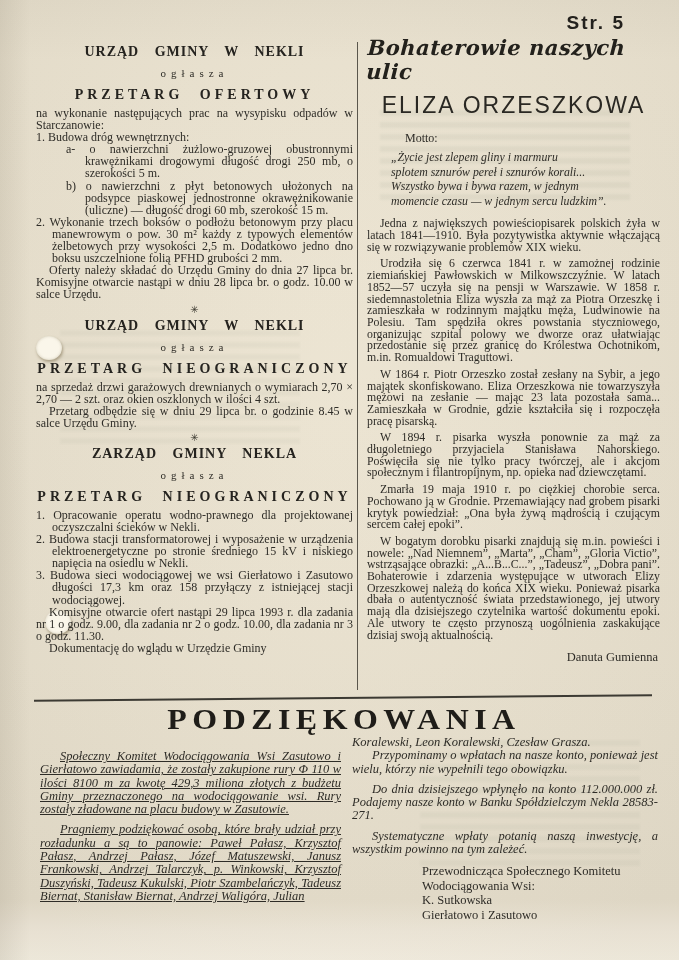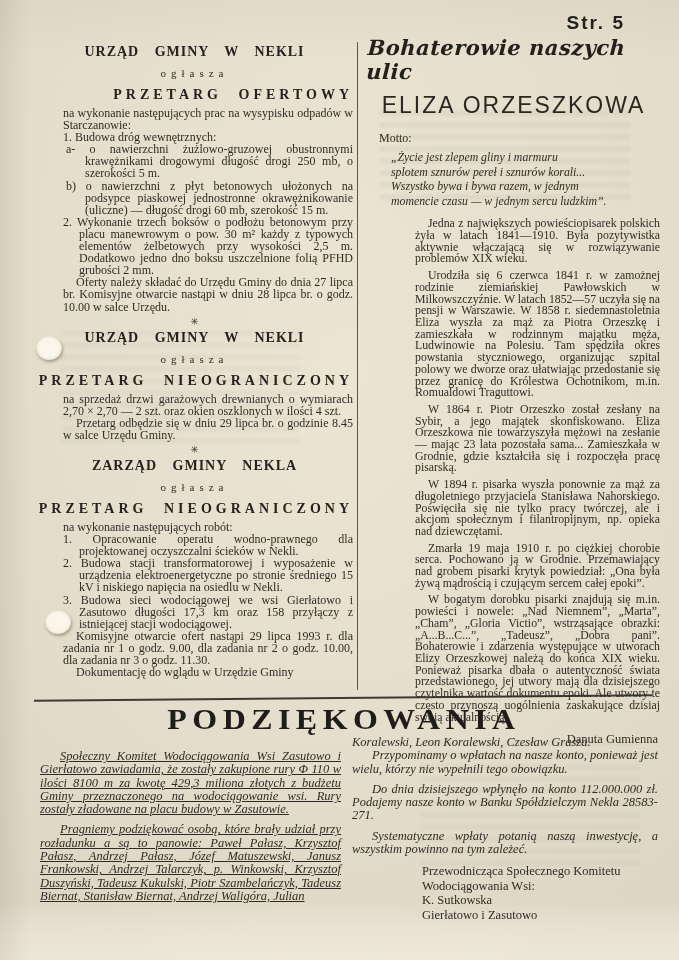--- a/index.html
+++ b/index.html
@@ -18,37 +18,37 @@
     background:#faf6ea;box-shadow:1px 2px 3px rgba(120,105,75,0.55), inset 0 0 3px rgba(150,140,110,0.4);}
   .page-num{position:absolute;top:12px;right:54px;font-family:"Liberation Sans",sans-serif;
     font-weight:bold;font-size:19px;letter-spacing:2px;color:#23211d;}
   .vrule{position:absolute;left:357px;top:42px;width:1px;height:648px;background:#5a564c;}
   .hrule{position:absolute;left:34px;top:697px;width:618px;height:2px;background:#3c3a33;transform:rotate(-0.5deg);}
 
   
   .col-left{position:absolute;left:36px;top:44px;width:317px;}
   .n-org{text-align:center;font-weight:bold;font-size:14px;line-height:15px;letter-spacing:1px;word-spacing:11px;color:#25231f;}
   .n-announce{text-align:center;font-size:11px;line-height:12px;letter-spacing:5px;margin:8px 0;}
-  .n-title{text-align:right;font-weight:bold;font-size:14px;line-height:15px;letter-spacing:4px;word-spacing:9px;margin-bottom:5px;color:#25231f;}
-  .tbody{font-size:12px;line-height:12.1px;text-align:justify;margin-left:27px;}
+  .n-title{text-align:center;font-weight:bold;font-size:14px;line-height:15px;letter-spacing:4px;word-spacing:9px;margin-bottom:5px;color:#25231f;}
+  .tbody{font-size:12px;line-height:12.1px;text-align:justify;}
   .li1{padding-left:16px;text-indent:-16px;}
   .li2{margin-left:30px;padding-left:19px;text-indent:-19px;}
   .pind{text-indent:13px;}
   .divider{text-align:center;font-size:10px;line-height:10px;margin:4px 0 3px 0;color:#3a382f;}
 
   
   .col-right{position:absolute;left:367px;top:36px;width:293px;}
   .rubric{font-family:"DejaVu Serif",serif;font-style:italic;font-weight:bold;
     font-size:21px;line-height:24px;letter-spacing:0.5px;color:#23211c;transform:skewX(-3deg);}
   .atitle{font-family:"Liberation Sans",sans-serif;font-size:23px;line-height:26px;
     letter-spacing:2px;text-align:center;margin-top:8px;color:#2a2823;transform:scaleY(1.05);}
-  .motto{margin:13px 0 4px 12px;font-size:12px;}
+  .motto{margin:13px 0 4px 38px;font-size:12px;}
   .quote{margin-left:24px;font-style:italic;font-size:11.8px;line-height:14.6px;white-space:pre-line;}
   .apara{font-size:11.8px;line-height:11.7px;text-align:justify;text-indent:13px;}
-  .gap{margin-top:5px;margin-left:48px;}
+  .gap{margin-top:5px;}
   .author{text-align:right;font-size:12.5px;margin-top:9px;padding-right:2px;}
 
   
   .t-title{position:absolute;left:35px;top:702px;width:618px;text-align:center;
     font-weight:bold;font-size:29px;line-height:34px;letter-spacing:5px;color:#1f1d19;transform:scaleX(1.1);}
   .t-col-left{position:absolute;left:40px;top:750px;width:301px;text-decoration:underline;}
   .t-col-right{position:absolute;left:352px;top:736px;width:306px;}
   .t-body{font-style:italic;font-size:12.5px;line-height:13.3px;text-align:justify;}
   .t-ind{text-indent:20px;}
   .t-gap{margin-top:7px;}
@@ -96,21 +96,20 @@
       <div class="tbody">na sprzedaż drzwi garażowych drewnianych o wymiarach 2,70 × 2,70 — 2 szt. oraz okien oszklonych w ilości 4 szt.</div>
       <div class="tbody pind">Przetarg odbędzie się w dniu 29 lipca br. o godzinie 8.45 w salce Urzędu Gminy.</div>
     </div>
 
     <div class="divider">✳</div>
 
     <div>
       <div class="n-org">ZARZĄD GMINY NEKLA</div>
       <div class="n-announce">ogłasza</div>
       <div class="n-title">PRZETARG NIEOGRANICZONY</div>
-      <div class="tbody">na wykonanie następujących robót:</div>
       <div class="tbody li1">1. Opracowanie operatu wodno-prawnego dla projektowanej oczyszczalni ścieków w Nekli.</div>
       <div class="tbody li1">2. Budowa stacji transformatorowej i wyposażenie w urządzenia elektroenergetyczne po stronie średniego 15 kV i niskiego napięcia na osiedlu w Nekli.</div>
       <div class="tbody li1">3. Budowa sieci wodociągowej we wsi Gierłatowo i Zasutowo długości 17,3 km oraz 158 przyłączy z istniejącej stacji wodociągowej.</div>
       <div class="tbody pind">Komisyjne otwarcie ofert nastąpi 29 lipca 1993 r. dla zadania nr 1 o godz. 9.00,  dla zadania nr 2 o godz. 10.00, dla zadania nr 3 o godz. 11.30.</div>
       <div class="tbody pind">Dokumentację do wglądu w Urzędzie Gminy</div>
     </div>
 
   </div>
 
   <div class="col-right">

